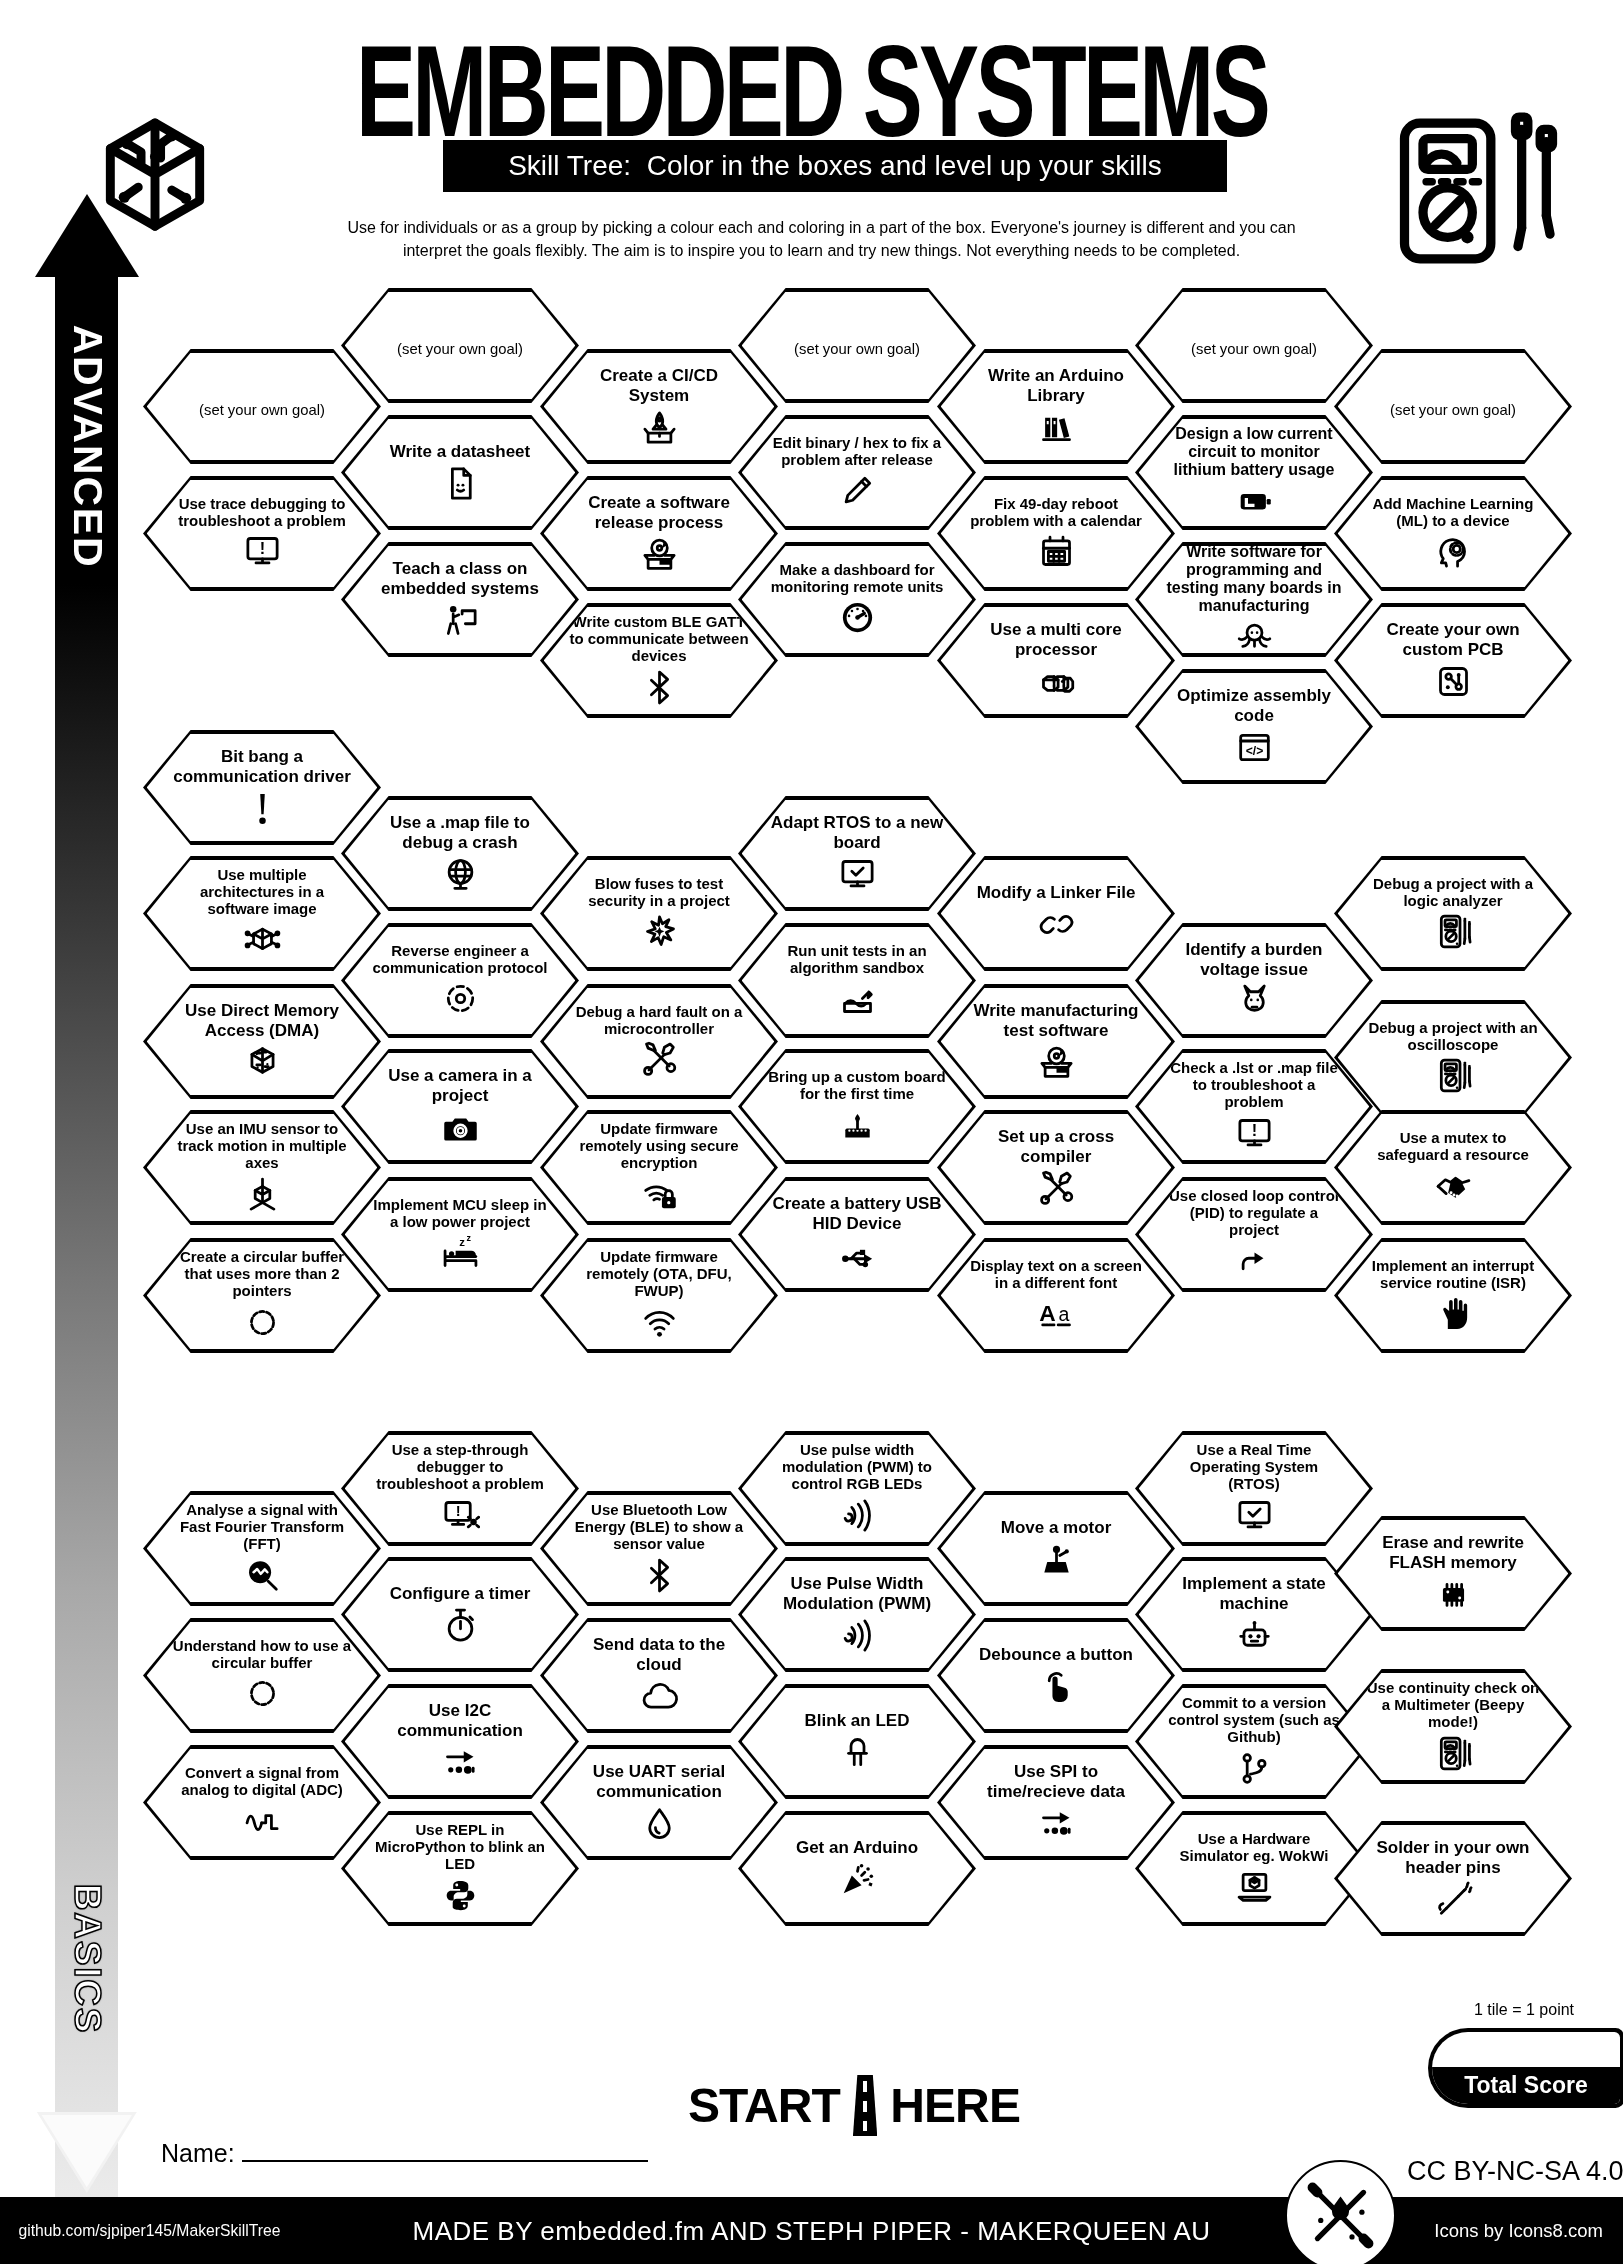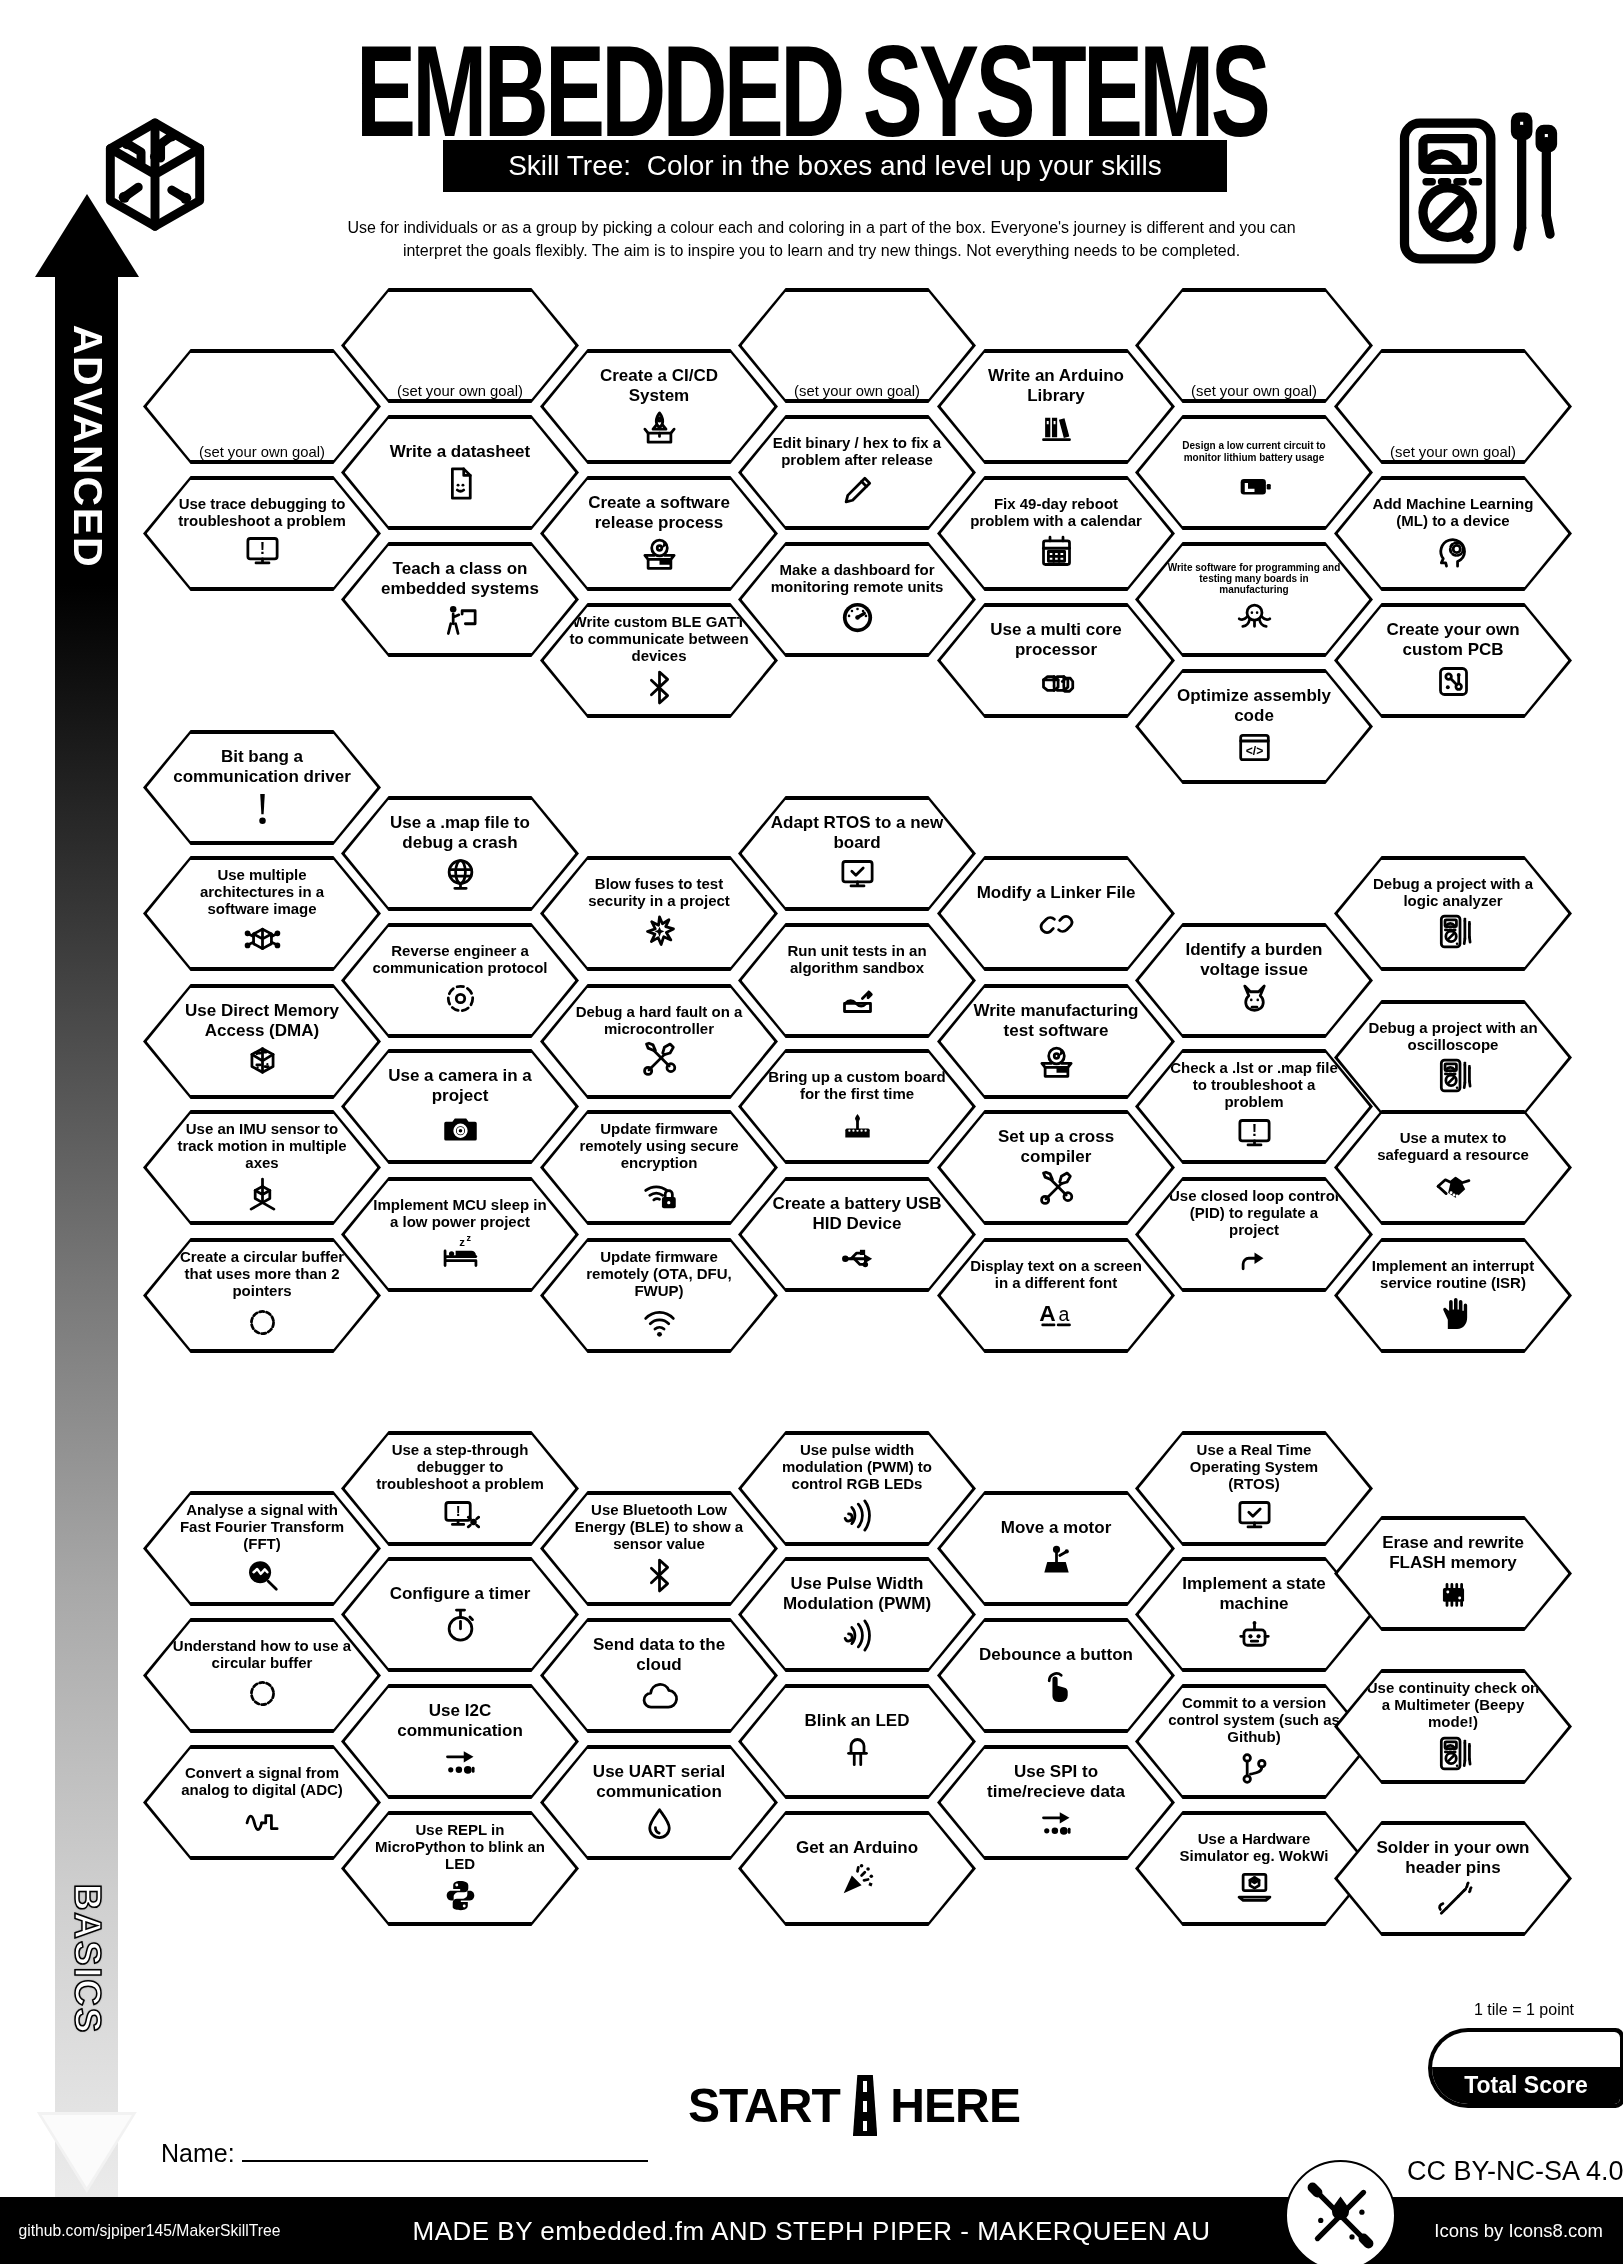--- a/index.html
+++ b/index.html
@@ -32,22 +32,22 @@
       -webkit-text-stroke:1.5px #000;text-shadow:0 0 1.8px #000;
       transform:translateX(-50%) rotate(90deg);margin-top:92px;}
   
   .hex{position:absolute;width:238px;height:115px;
        clip-path:polygon(0% 50%,20% 0%,80% 0%,100% 50%,80% 100%,20% 100%);background:#000;}
   .hex-in{position:absolute;inset:3.7px;background:#fff;
        clip-path:polygon(0% 50%,19% 0%,81% 0%,100% 50%,81% 100%,19% 100%);
        display:flex;flex-direction:column;align-items:center;justify-content:center;gap:1.8px;}
   .hex-label{max-width:181px;text-align:center;font-weight:700;line-height:1.13;font-size:17px;}
   .hex-label.m{font-size:15px;}
-  .hex-label.s{font-size:10px;}
-  .goal .hex-in{justify-content:flex-end;padding-top:7px;}
+  .hex-label.s{font-size:16px;}
+  .goal .hex-in{justify-content:center;padding-top:7px;}
   .goal .hex-label{font-weight:400;font-size:14.8px;}
   .hex-icon{width:39px;height:39px;flex:0 0 auto;margin-top:0.9px;}
   .hex-icon svg{width:100%;height:100%;}
   .hex-icon .st{stroke:#000;fill:none;stroke-width:1.7;stroke-linecap:round;stroke-linejoin:round;}
   .hex-icon .fl{fill:#000;stroke:none;}
   .hex-icon text{fill:#000;stroke:none;font-family:"Liberation Sans",sans-serif;}
   
   #start-here{position:absolute;left:688px;top:2073px;width:332px;height:65px;
       display:flex;align-items:center;gap:13px;font-weight:700;font-size:48px;letter-spacing:-0.9px;}
   #road{width:98px;height:61px;background:#000;clip-path:polygon(18% 0,82% 0,100% 100%,0 100%);position:relative;}

